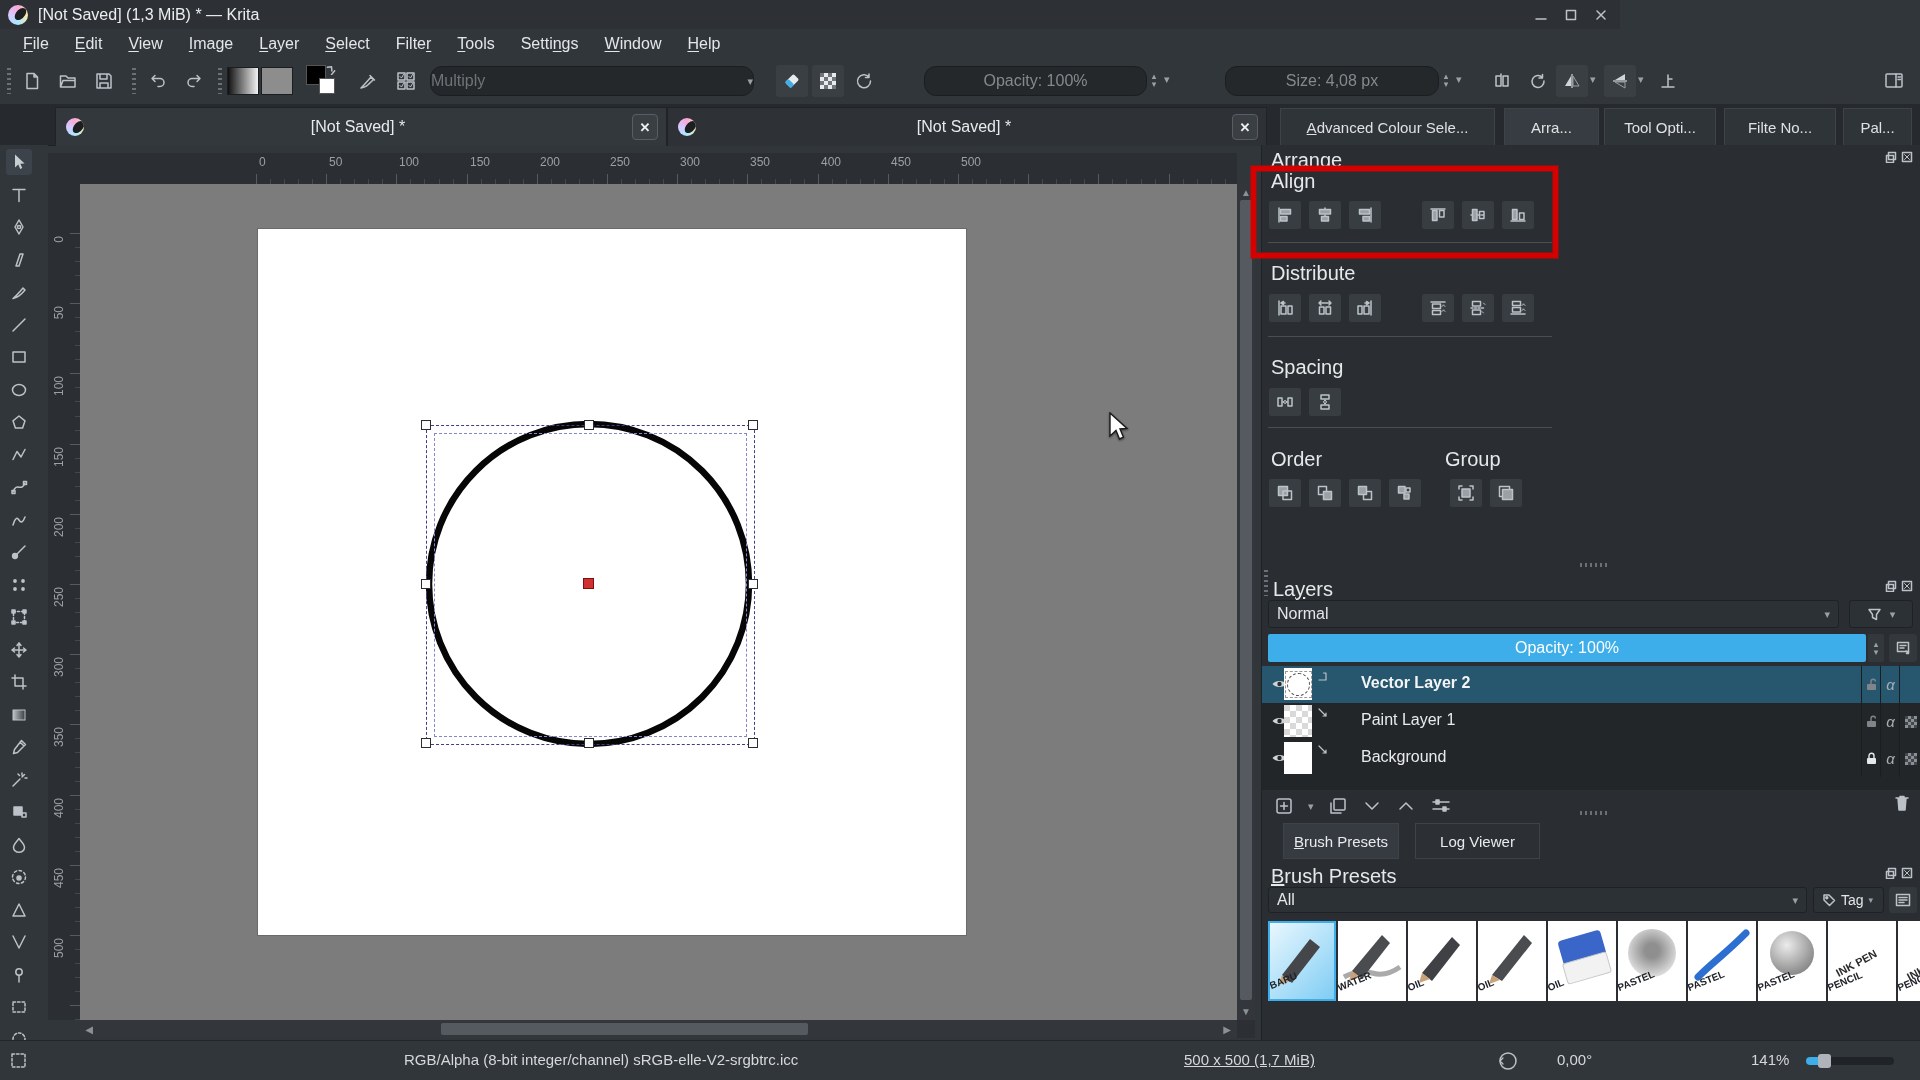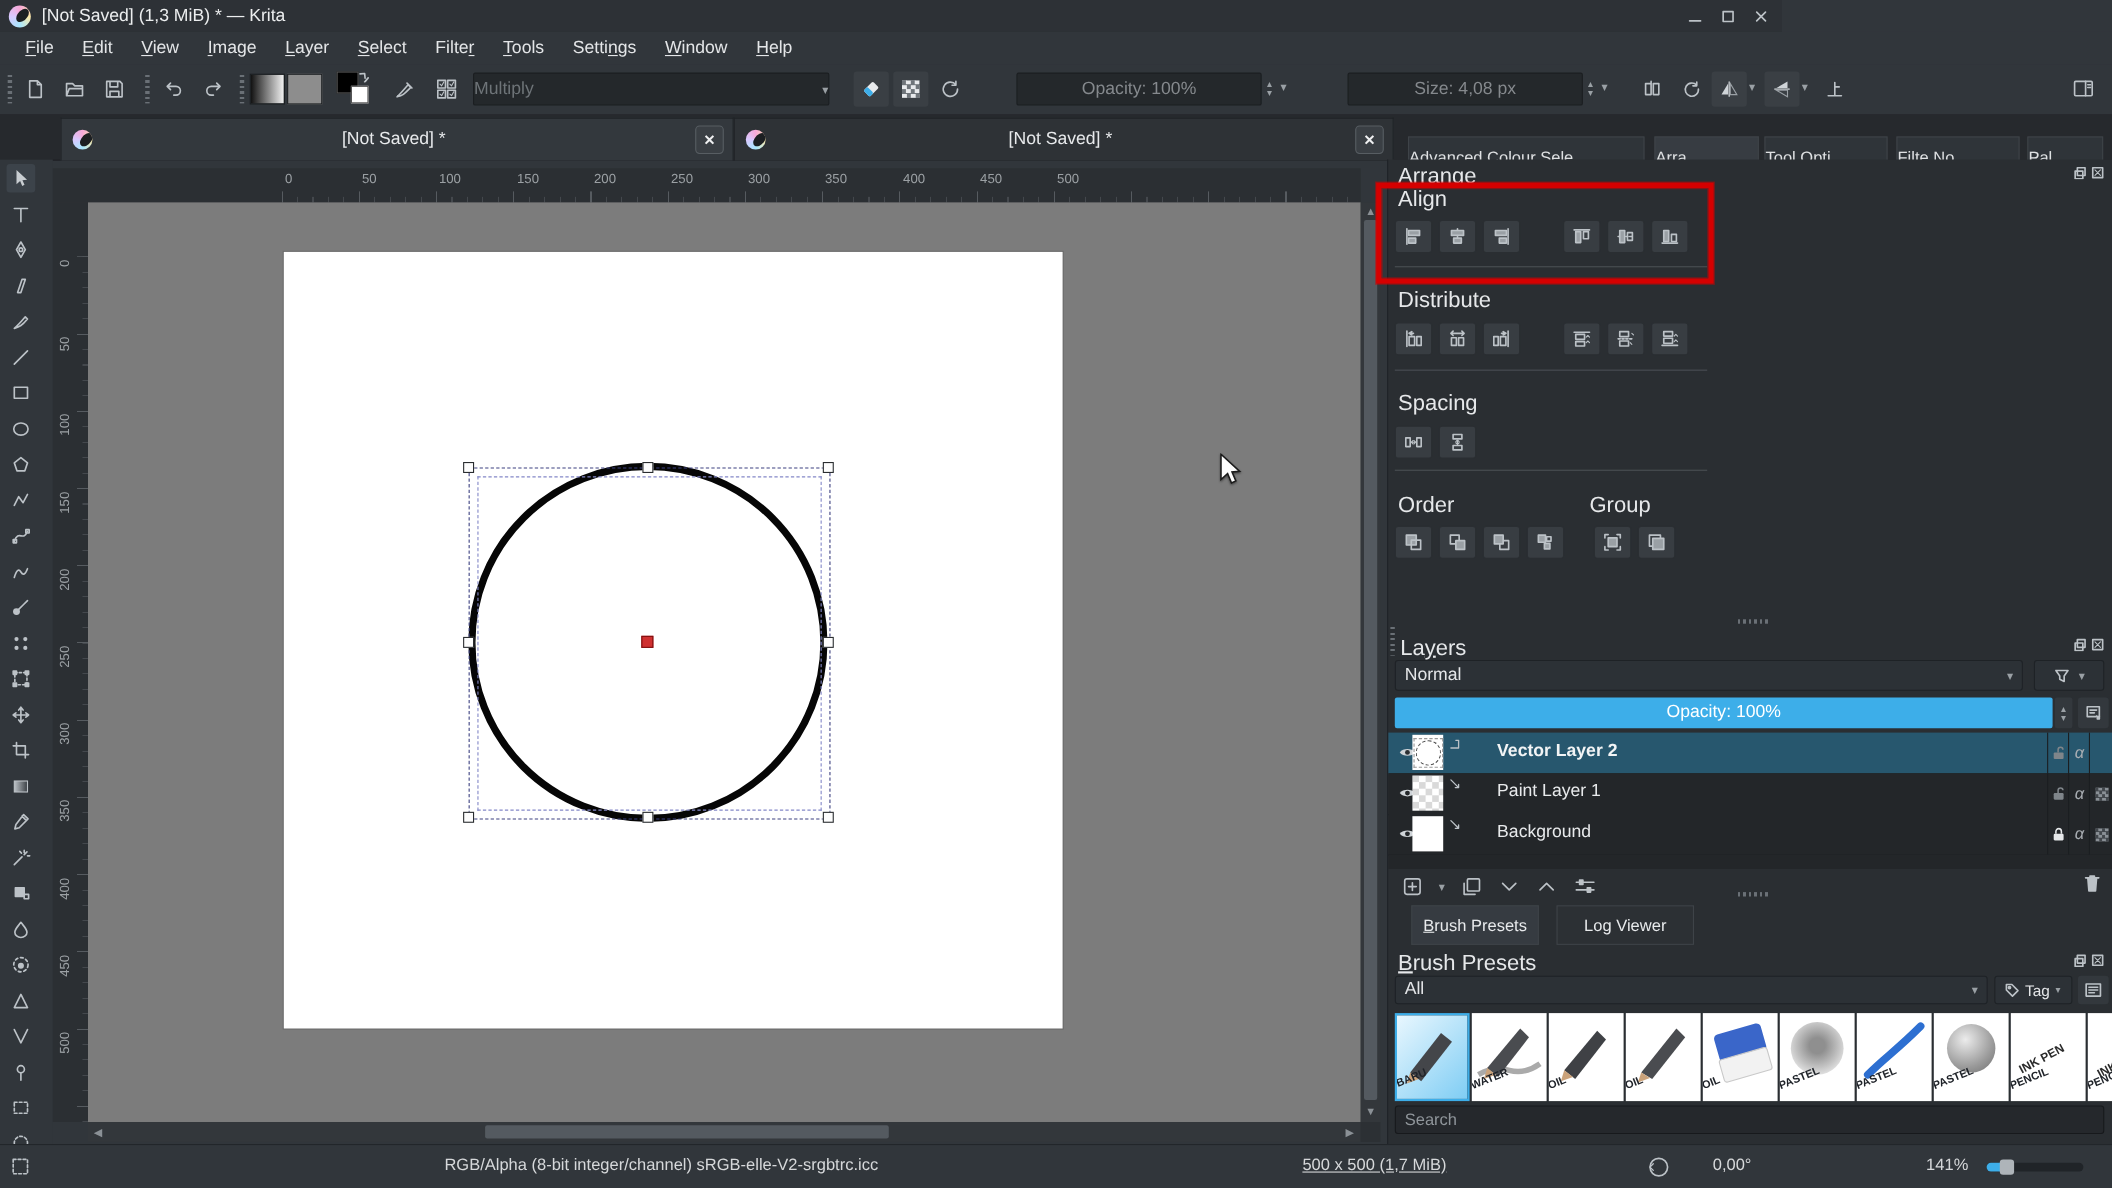--- a/index.html
+++ b/index.html
@@ -15,32 +15,32 @@
   .krita-logo::after{content:"";position:absolute;left:8px;top:2px;width:9px;height:14px;background:#1c1f22;
     border-radius:60% 40% 60% 40%;transform:rotate(32deg)}
   #win-title{margin-left:10px;font-size:16px;color:#eceeef}
   .winbtn{width:30px;height:24px;display:flex;align-items:center;justify-content:center;color:#cfd4d8}
   #menubar{left:0;top:29px;width:1920px;height:30px;display:flex;align-items:center;padding-left:10px;background:#31363b}
   .menu-item{padding:0 13px;height:100%;display:flex;align-items:center;color:#e4e6e8}
   .menu-item u{text-underline-offset:2px}
   #toolbar{left:0;top:59px;width:1920px;height:45px;background:#31363b;border-bottom:1px solid #26292d}
   .dots{width:4px;height:26px;background-image:repeating-linear-gradient(#6a7076 0 2px,transparent 2px 5px)}
   .tbtn{width:32px;height:32px;border-radius:3px;display:flex;align-items:center;justify-content:center}
-  .well{background:#24282b;border:1px solid #1b1e21;border-radius:2px;color:#85898d}
+  .well{background:#24282b;border:1px solid #1b1e21;border-radius:12px;color:#85898d}
   .spin{width:16px;display:flex;flex-direction:column;align-items:center;justify-content:center;font-size:9px;color:#9aa0a5;line-height:8px}
   .ddarrow{font-size:11px;color:#9aa0a5}
   
   #tabstrip{left:0;top:104px;width:1920px;height:41px;background:#26292d;border-bottom:1px solid #1e2125}
   .doctab{position:absolute;top:3px;height:38px;background:#2e3236;border:1px solid #202327;border-bottom:none;
     display:flex;align-items:center;padding:0 8px}
   .doctab.active{background:#33383d}
   .tabclose{width:24px;height:24px;background:#3a3f44;border:1px solid #585e63;border-radius:4px;
     display:flex;align-items:center;justify-content:center;font-size:13px;color:#f0f1f2;font-weight:bold}
-  .docktab{position:absolute;top:20px;height:36px;background:#2f3439;border:1px solid #3e4348;
-    display:flex;align-items:center;justify-content:flex-start;font-size:15px;color:#dfe1e3}
+  .docktab{position:absolute;top:4px;height:36px;background:#2f3439;border:1px solid #3e4348;
+    display:flex;align-items:center;justify-content:center;font-size:15px;color:#dfe1e3}
   .docktab.active{background:#373c42}
   
   #toolbox{left:0;top:145px;width:48px;height:895px;background:#31363b}
   .tool{position:absolute;left:6px;width:26px;height:26px;display:flex;align-items:center;justify-content:center}
   .tool.active{background:#3c434a;border-radius:3px}
   #corner{left:48px;top:153px;width:32px;height:31px;background:#2b2f33}
   #hruler{left:80px;top:153px;width:1157px;height:31px;background:#2b2f33;color:#9ba0a4;font-size:12px;
     background-image:repeating-linear-gradient(to right,#565b60 0 1px,transparent 1px 70.2px),
       repeating-linear-gradient(to right,#44484d 0 1px,transparent 1px 14.04px);
     background-size:100% 10px,100% 5px;background-repeat:no-repeat;background-position:176px bottom,176px bottom}
@@ -916,21 +916,20 @@
   </div>
   <div class="bp-cell" style="left:566px">
     <span class="bp-text">INK PEN</span>
     <span class="bp-label">PENCIL</span>
   </div>
   <div class="bp-cell" style="left:636px">
     <span class="bp-text">INK PEN V2</span>
     <span class="bp-label">PENCIL</span>
   </div>
 
-  <input id="search" placeholder="Search" style="">
 </div>
 
 <div id="redbox" class="abs"></div>
 
 <div id="statusbar" class="abs">
   <svg class="ic abs" style="left:10px;top:11px" width="18" height="18">
       <rect x="2" y="2" width="13" height="13" stroke-dasharray="2.5 2"></rect>
     </svg>
   <span class="abs" style="left:404px;top:10px">RGB/Alpha (8-bit integer/channel)  sRGB-elle-V2-srgbtrc.icc</span>
   <span class="abs" style="left:1184px;top:10px;text-decoration:underline">500 x 500 (1,7 MiB)</span>

